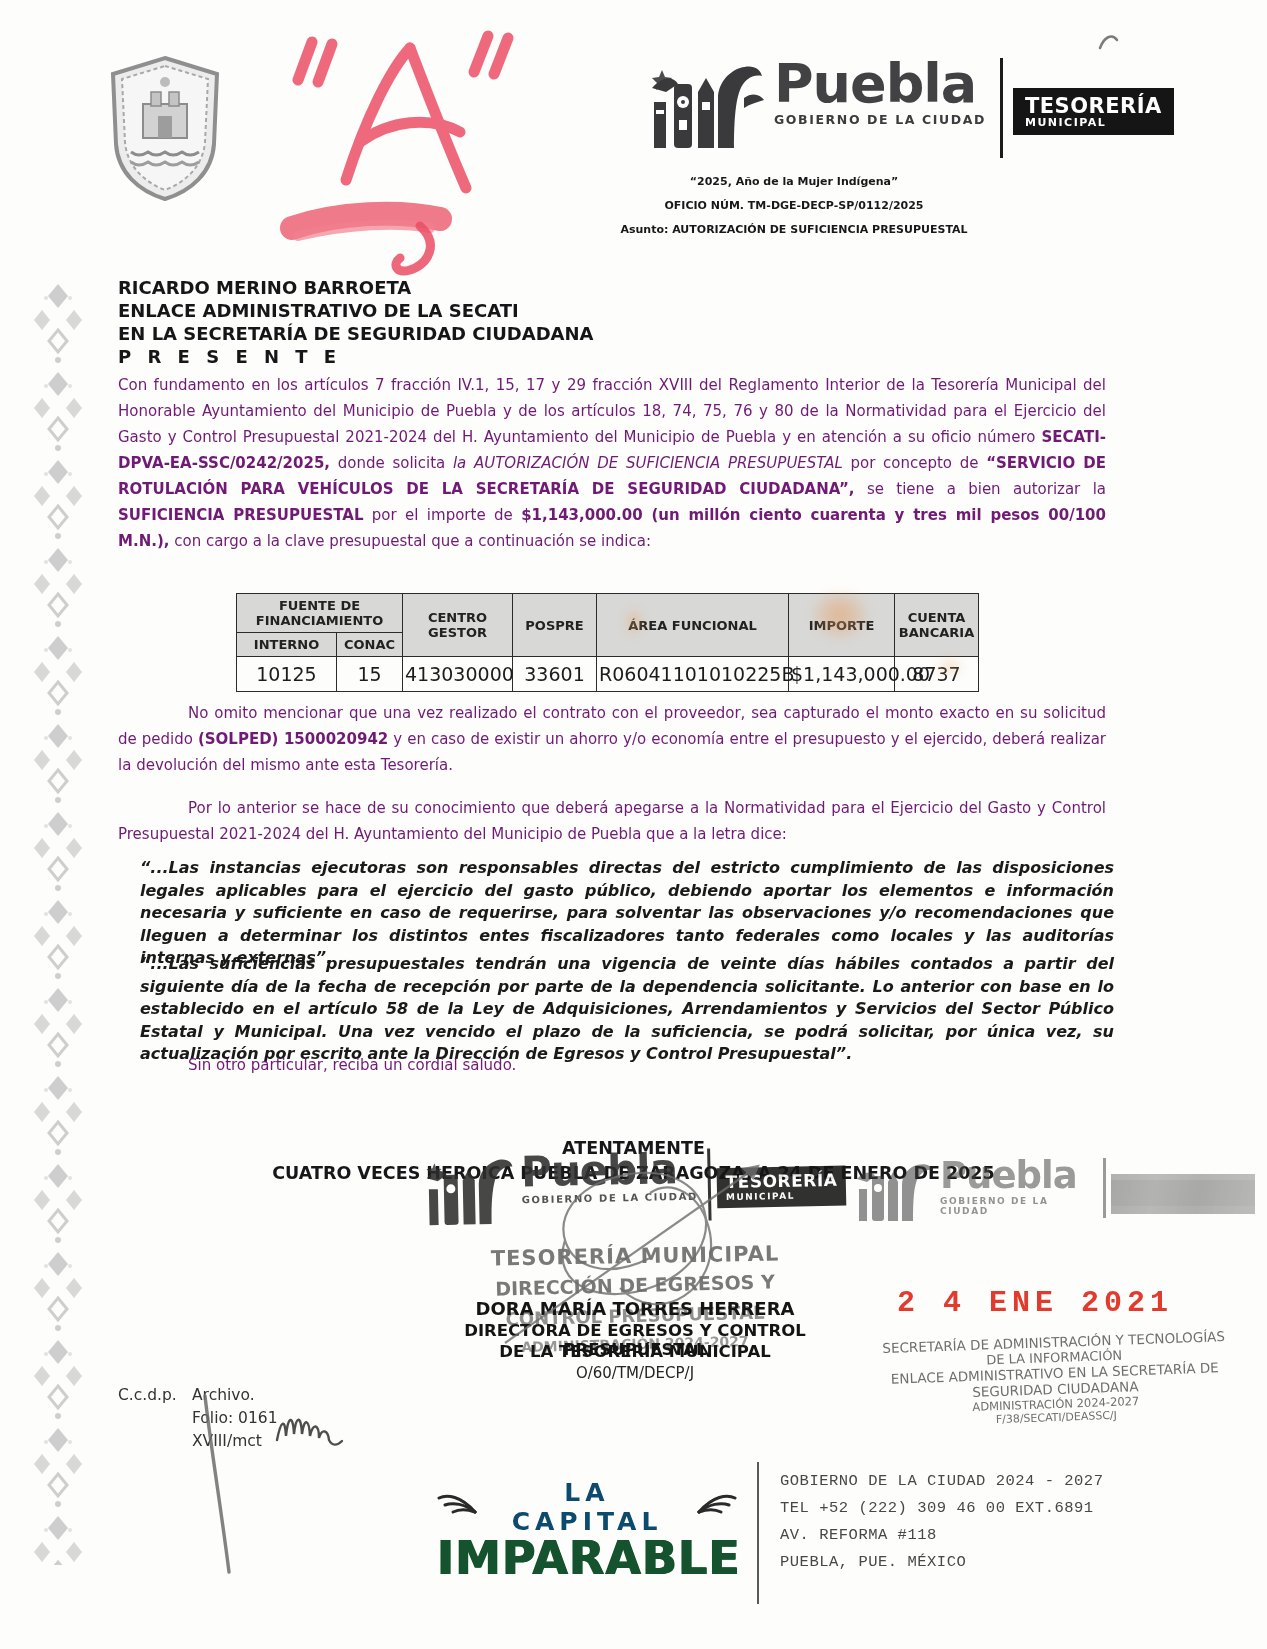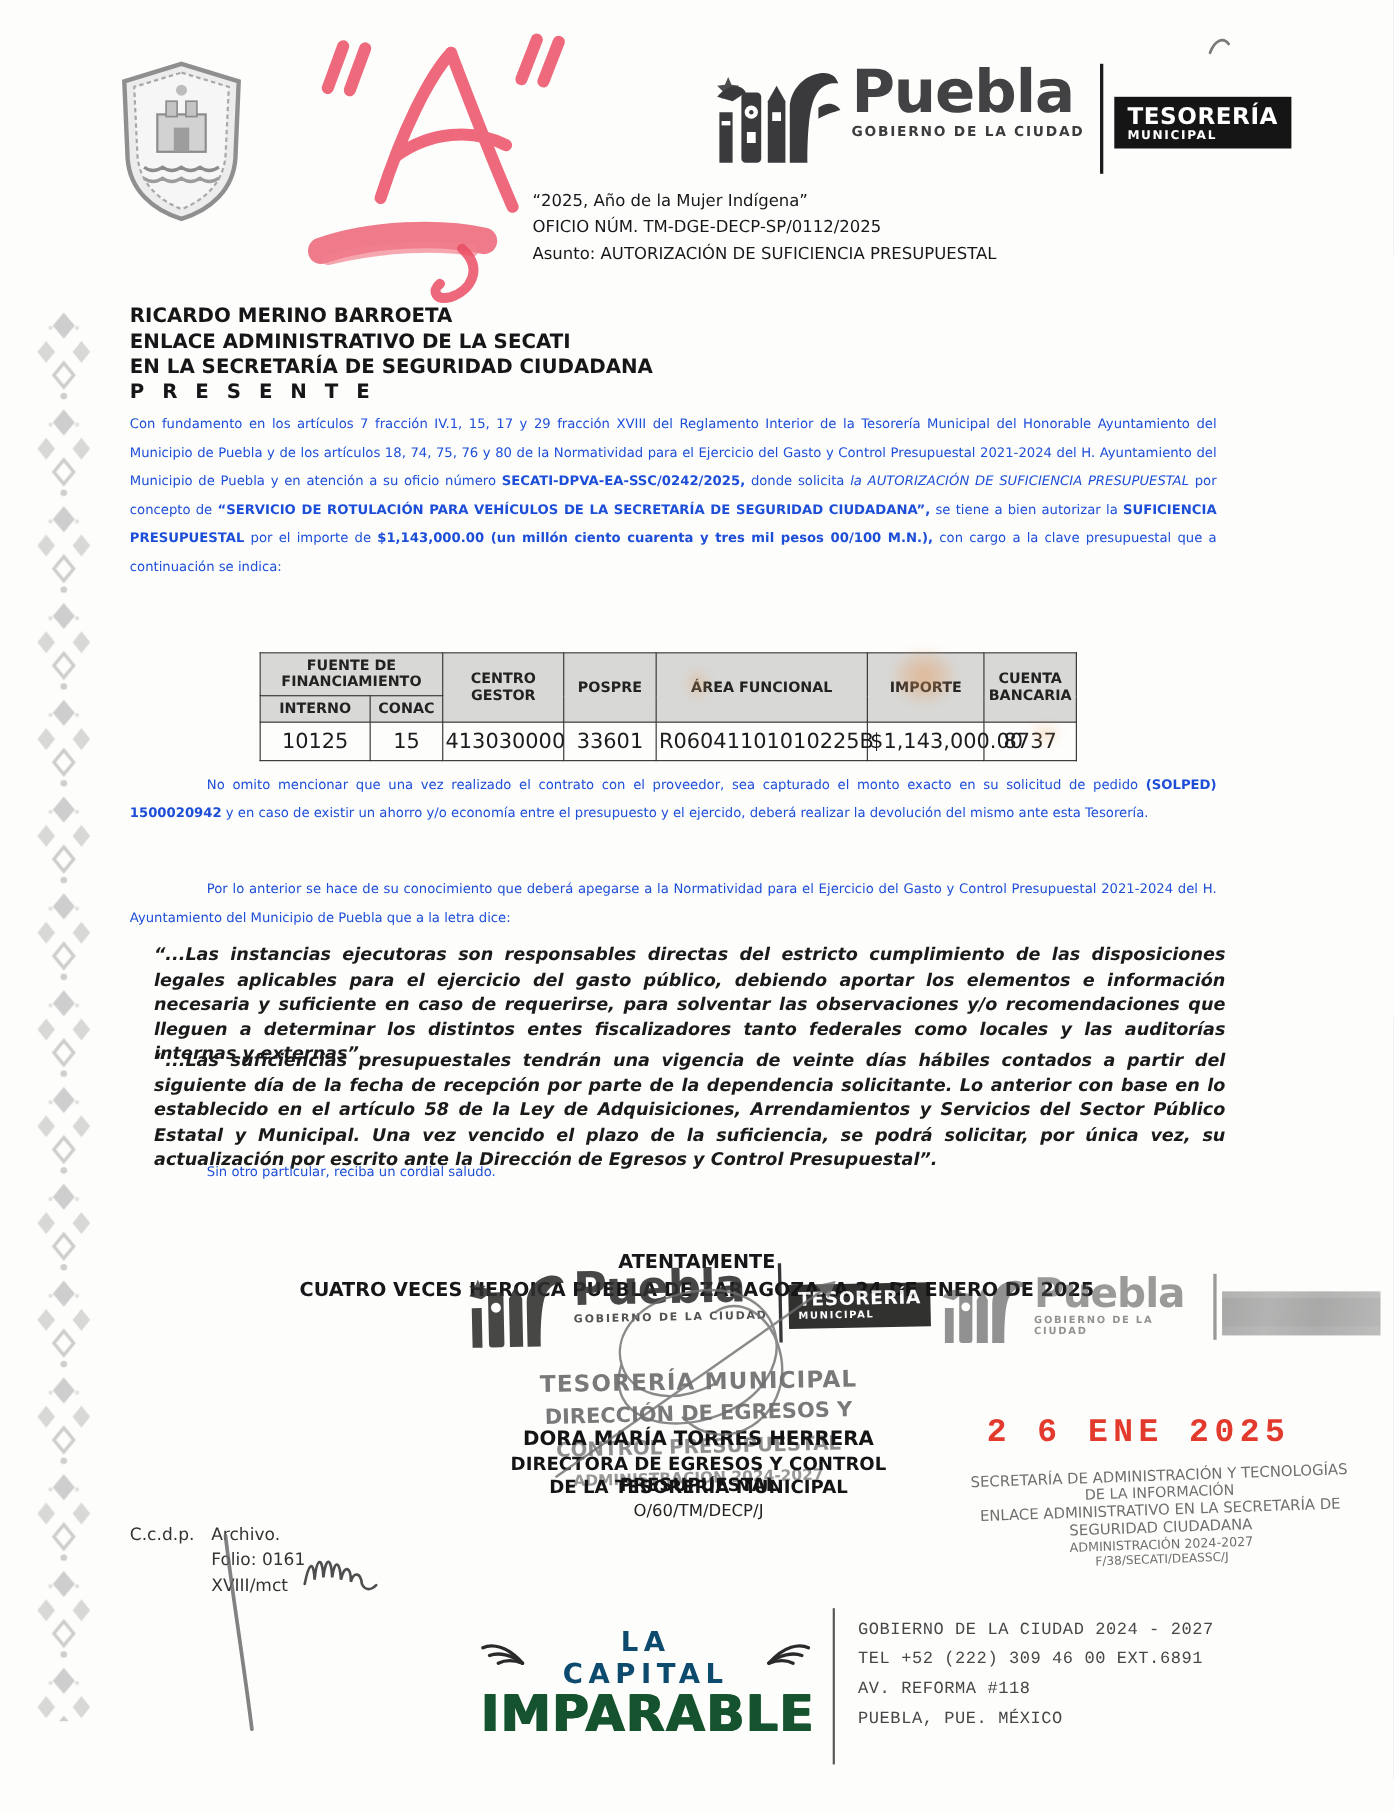--- a/index.html
+++ b/index.html
@@ -8,24 +8,24 @@
     width:1267px;height:1649px;
     margin:0 auto;
     background:#fdfdfc;
     font-family:"DejaVu Sans","Liberation Sans",sans-serif;
     color:#1d1d1f;
     overflow:hidden;
   }
   .abs{position:absolute;}
   .b{font-weight:bold;}
   .just{text-align:justify;}
-  .body-par{font-size:12px;line-height:26px;color:#1d4ed8;}
+  .body-par{font-size:15px;line-height:26px;color:#701a75;}
   .indent{text-indent:70px;}
   .quote{font-size:16px;line-height:22.5px;font-weight:bold;font-style:italic;color:#1a1a1a;}
-  .hdr-lines{font-size:15px;line-height:24px;font-weight:normal;text-align:left;color:#18181a;}
+  .hdr-lines{font-size:11px;line-height:24px;font-weight:bold;text-align:center;color:#18181a;}
   .recipient div{font-size:18px;line-height:23px;font-weight:bold;color:#161618;}
   .presente{letter-spacing:5px;}
   
   .brandrow{display:flex;align-items:flex-start;}
   .wordmark{font-size:54px;font-weight:bold;color:#424244;letter-spacing:-1px;line-height:52px;}
   .tagline{font-size:12.5px;font-weight:bold;color:#3c3c3e;letter-spacing:1.6px;margin-top:2px;}
   .vrule{width:3px;background:#1b1b1b;margin:0 10px 0 14px;}
   .blackbox{background:#151515;color:#fff;padding:7px 12px 6px 12px;}
   .blackbox .t1{font-size:21px;font-weight:bold;letter-spacing:.5px;line-height:22px;}
   .blackbox .t2{font-size:11px;font-weight:bold;letter-spacing:1.5px;line-height:12px;}
@@ -276,21 +276,21 @@
       <div style="margin-left:5px;">
         <div class="wordmark" style="font-size:37px;line-height:36px;color:#4a4a4c;">Puebla</div>
         <div class="tagline" style="font-size:9px;">GOBIERNO DE LA CIUDAD</div>
       </div>
       <div class="vrule" style="height:60px;margin:0 5px 0 8px;opacity:.8;"></div>
       <div style="margin-top:16px;width:150px;height:40px;background:
              linear-gradient(100deg,#2c2c2c 0%,#4a4a4a 30%,#303030 60%,#555 100%);
              opacity:.75;background-size:100% 100%;box-shadow:inset 0 6px 0 rgba(255,255,255,.12), inset 0 -8px 0 rgba(255,255,255,.08);"></div>
     </div>
 
-    <div class="ctr datestamp" style="margin-top:52px;width:360px;">2 6 ENE 2025</div>
+    <div class="ctr datestamp" style="margin-top:52px;width:360px;">2 4 ENE 2021</div>
 
     <div style="transform:rotate(-2deg);margin-top:14px;width:400px;text-align:center;color:#6f6f6f;">
       <div style="font-size:13.5px;">SECRETARÍA DE ADMINISTRACIÓN Y TECNOLOGÍAS</div>
       <div style="font-size:13px;">DE LA INFORMACIÓN</div>
       <div style="font-size:13.5px;">ENLACE ADMINISTRATIVO EN LA SECRETARÍA DE</div>
       <div style="font-size:13.5px;">SEGURIDAD CIUDADANA</div>
       <div style="font-size:11.5px;">ADMINISTRACIÓN 2024-2027</div>
       <div style="font-size:11px;">F/38/SECATI/DEASSC/J</div>
     </div>
   </div>

